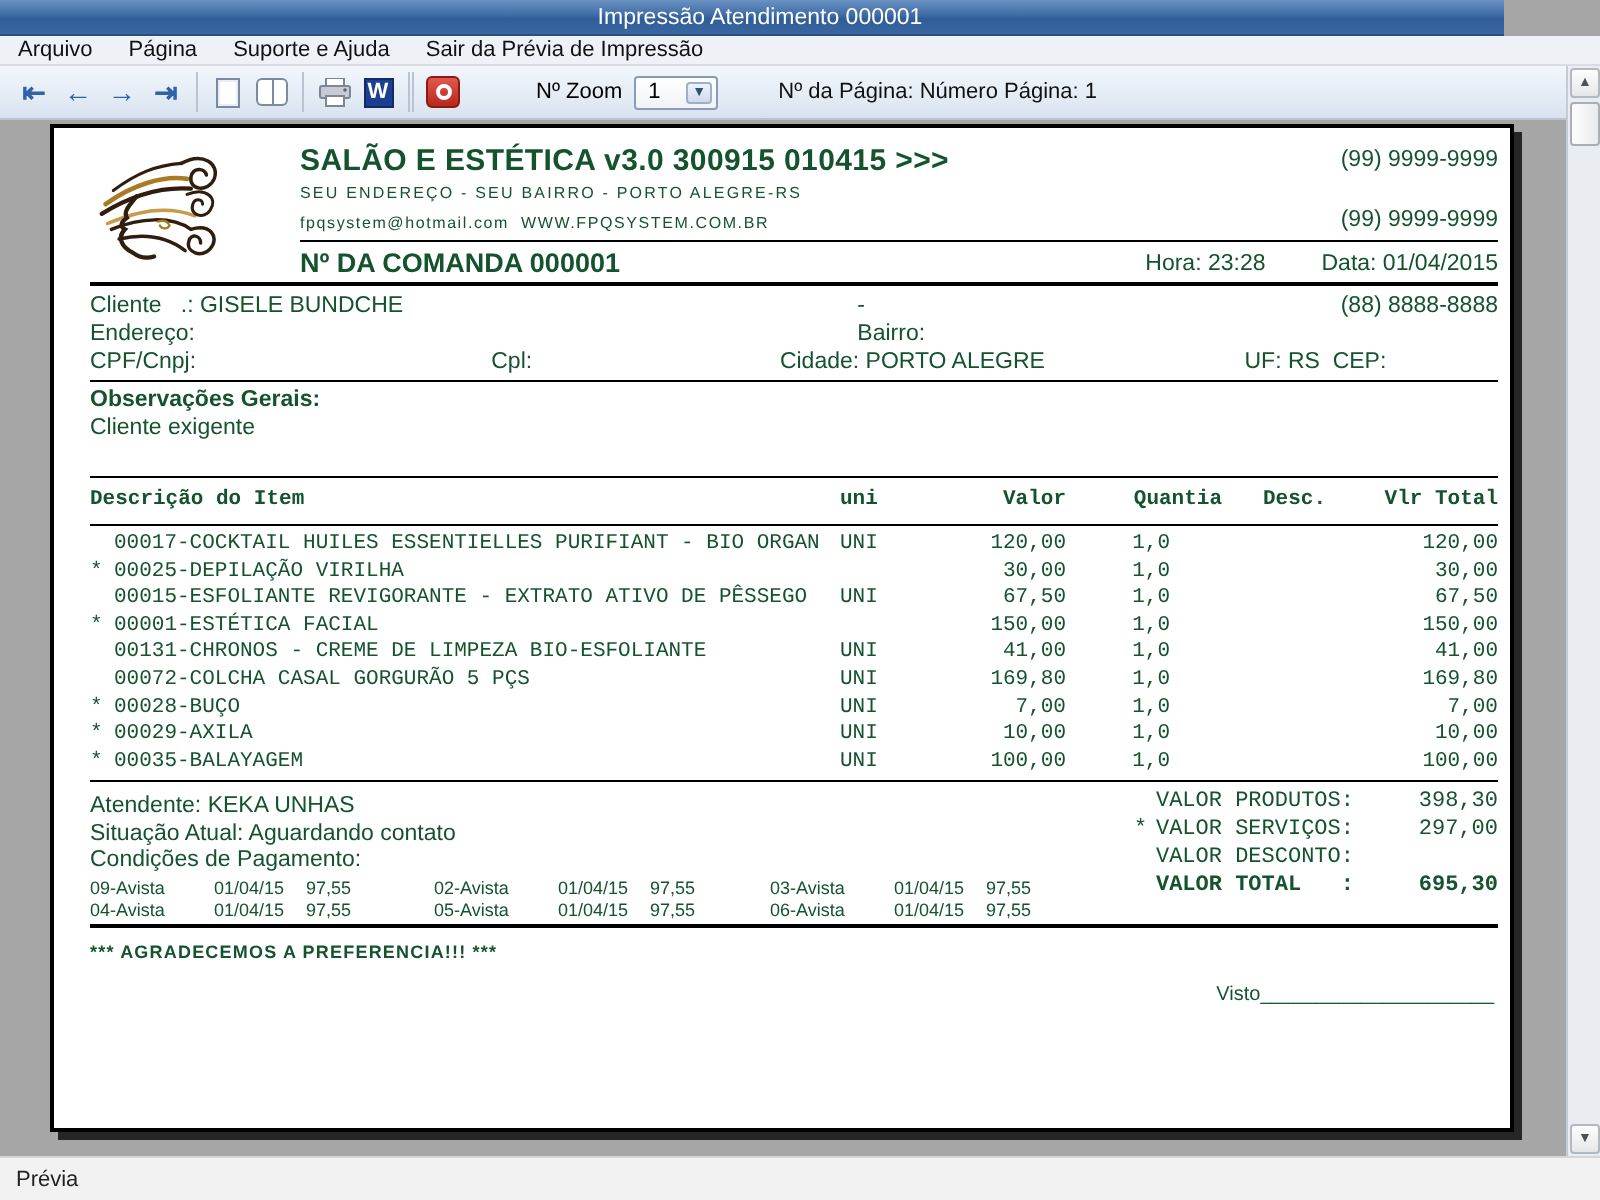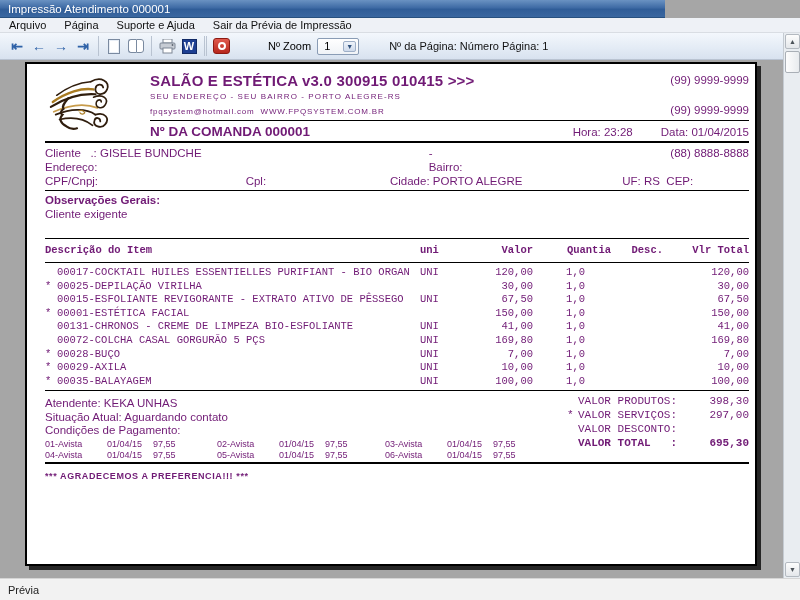--- a/index.html
+++ b/index.html
@@ -1,23 +1,23 @@
 <!DOCTYPE html>
 <html><head>
 <meta charset="utf-8">
 <style>
   * { margin:0; padding:0; box-sizing:border-box; }
   html,body { width:800px; height:600px; }
   body { font-family:"Liberation Sans", sans-serif; background:#a6a6a6; position:relative; overflow:hidden; }
 
   
-  .titlebar { position:absolute; top:0; left:0; width:665px; height:18px;
+  .titlebar { position:absolute; top:0; left:0; width:752px; height:18px;
     background:linear-gradient(180deg,#6a92c2 0%,#3f6ba5 45%,#305d98 55%,#3a67a0 100%);
     color:#fff; font-size:11.5px; line-height:18px; padding-left:8px;
-    border-bottom:1px solid #27507f; }
+    border-bottom:1px solid #27507f;text-align:center; }
   .menubar { position:absolute; top:18px; left:0; width:800px; height:15px;
     background:#eef1f6; border-bottom:1px solid #d9dde3; font-size:11px; display:flex; align-items:center; }
   .menu-item { padding:0 9px; color:#111; cursor:default; line-height:15px; }
   .toolbar { position:absolute; top:33px; left:0; width:800px; height:27px;
     background:linear-gradient(180deg,#f3f7fc 0%,#e3ebf5 60%,#d8e2ef 100%);
     border-bottom:1px solid #b9c3d1; display:flex; align-items:center; padding-left:6px; }
   .tb-btn { width:20px; height:20px; display:flex; align-items:center; justify-content:center; margin:0 1px; border-radius:2px; }
   .nav-glyph { color:#2f62a8; font-size:14px; font-weight:bold; line-height:1; }
   .tb-sep { width:1px; height:20px; background:#b9c3d1; margin:0 4px; }
   .pg-icon { width:12px; height:15px; background:#fff; border:1px solid #7a8aa0; box-shadow:inset 0 0 0 1px #e8eef6; }
@@ -34,21 +34,21 @@
   .zoom-select { width:42px; height:17px; background:linear-gradient(180deg,#fff,#f0f3f7); border:1px solid #8a9cb5;
     border-radius:2px; display:flex; align-items:center; font-size:11px; padding-left:6px; position:relative; }
   .zoom-arrow { position:absolute; right:2px; top:2px; bottom:2px; width:13px;
     background:linear-gradient(180deg,#eef3fa,#cfdaeb); border:1px solid #9eafc7; border-radius:2px;
     font-size:7px; color:#30517c; display:flex; align-items:center; justify-content:center; }
   .page-info { font-size:11px; margin-left:30px; color:#111; }
 
   
   .preview { position:absolute; top:60px; left:0; width:800px; height:518px; background:#a6a6a6; }
   .page { position:absolute; left:25px; top:2px; width:732px; height:504px; background:#fff;
-    border:2px solid #000; box-shadow:4px 4px 0 #262626; padding:6px 6px 0 18px; color:#701a75; overflow:hidden; }
+    border:2px solid #000; box-shadow:4px 4px 0 #262626; padding:6px 6px 0 18px; color:#14532d; overflow:hidden; }
 
   .pre { white-space:pre; }
   .hr1 { border-top:1px solid #000; }
   .hr2 { border-top:2px solid #000; }
 
   
   .doc-header { display:flex; margin-top:2px; }
   .logo-box { width:66px; height:64px; flex:0 0 66px; margin-right:39px; }
   .hd-right { flex:1; }
   .hd-row1 { display:flex; align-items:flex-start; }
@@ -343,21 +343,21 @@
     </div>
 
     <div class="hr1" style="margin-top:2px;"></div>
 
     <div class="footer">
       <div class="ft-line">Atendente: KEKA UNHAS</div>
       <div class="ft-line">Situação Atual: Aguardando contato</div>
       <div class="ft-line">Condições de Pagamento:</div>
       <div class="payments">
         <div class="pay">
-            <span class="p-n">01-Avista</span>
+            <span class="p-n">09-Avista</span>
             <span class="p-d">01/04/15</span>
             <span class="p-v">97,55</span>
           </div>
         <div class="pay">
             <span class="p-n">02-Avista</span>
             <span class="p-d">01/04/15</span>
             <span class="p-v">97,55</span>
           </div>
         <div class="pay">
             <span class="p-n">03-Avista</span>
@@ -399,20 +399,21 @@
         <div class="tot-row bold">
             <span class="tot-star"></span>
             <span class="pre">VALOR TOTAL   :</span>
             <span class="tot-val">695,30</span>
           </div>
       </div>
     </div>
 
     <div class="hr2"></div>
     <div class="thanks">*** AGRADECEMOS A PREFERENCIA!!! ***</div>
+    <div class="visto">Visto_____________________</div>
 
   </div>
 </div>
 
 <div class="vscroll">
   <div class="vs-btn vs-up">
       <span>▲</span>
     </div>
   <div class="vs-thumb"></div>
   <div class="vs-btn vs-down">

